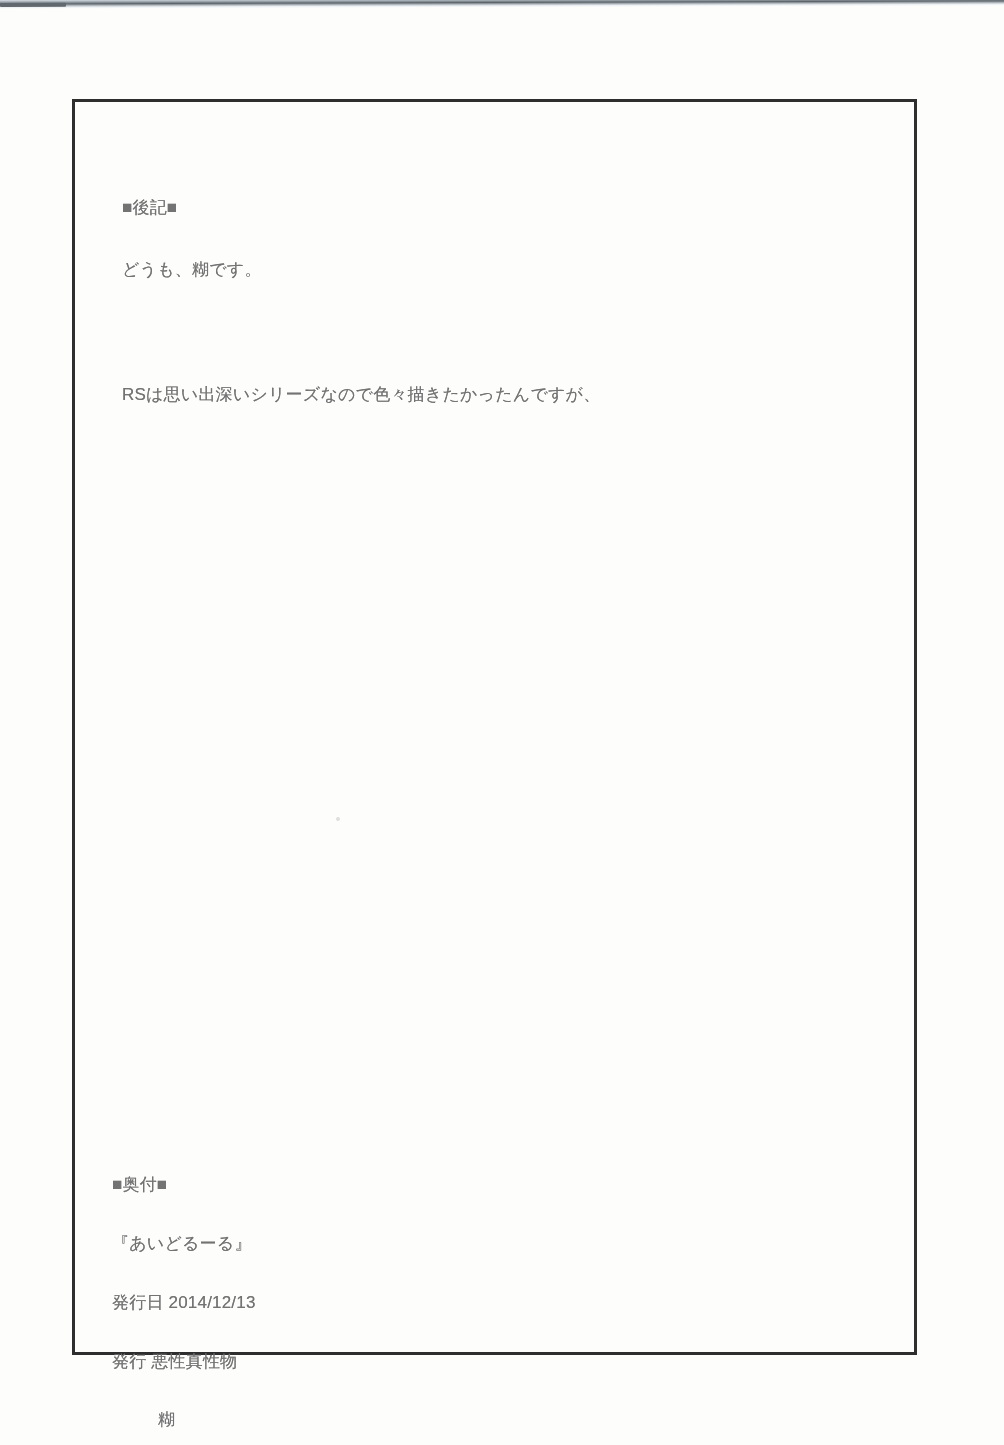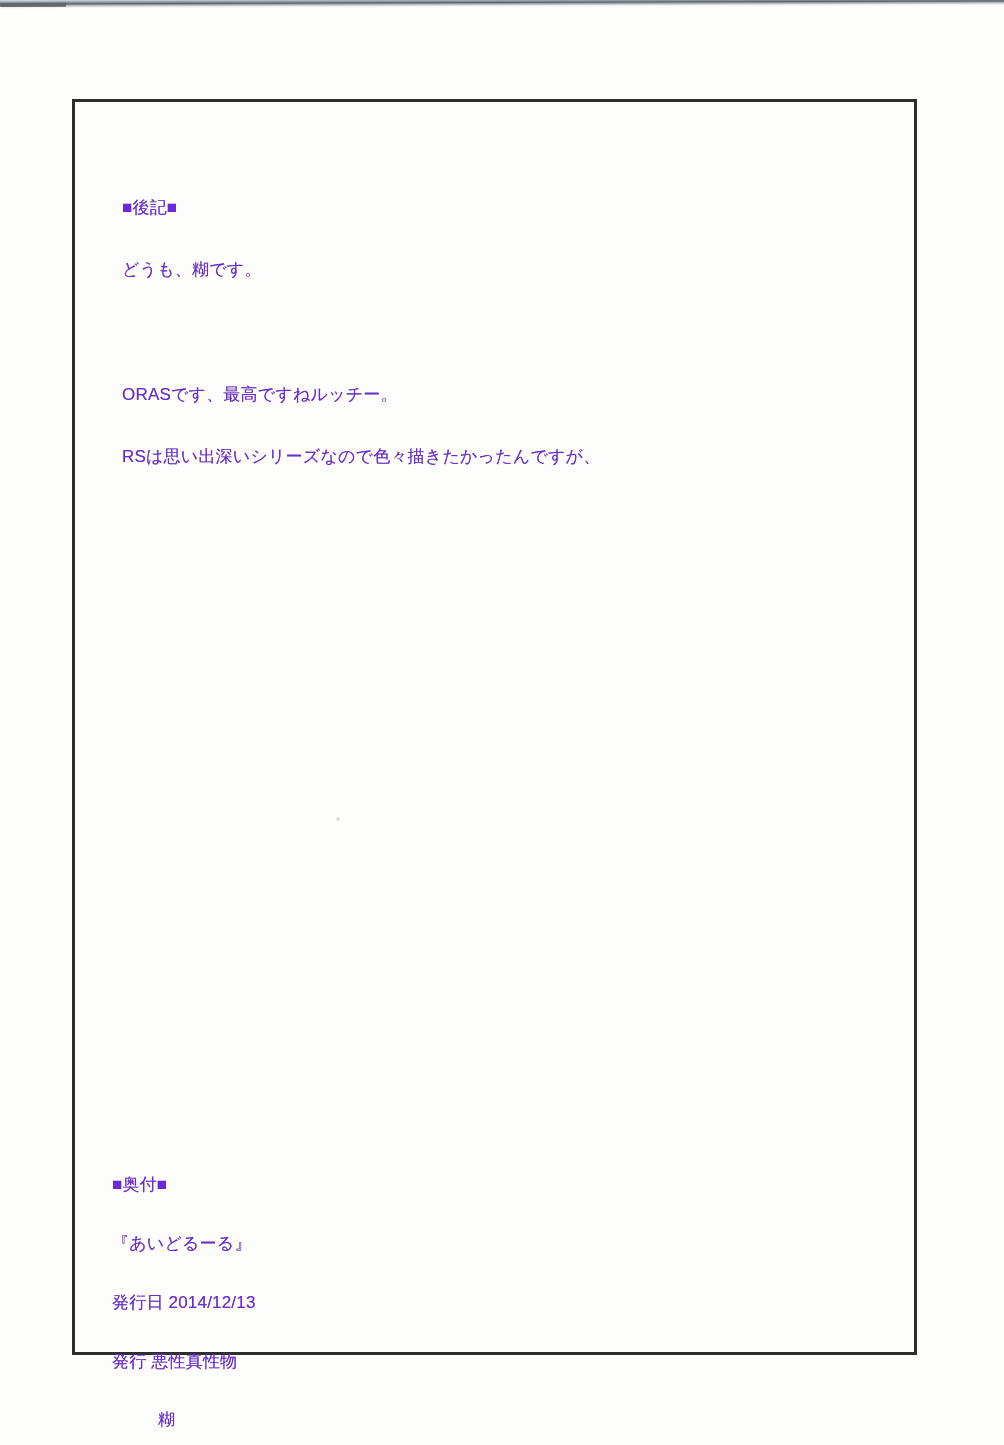--- a/index.html
+++ b/index.html
@@ -47,21 +47,21 @@
     left: 72px;
     top: 99px;
     width: 845px;
     height: 1256px;
     border: 3px solid #2e2e2e;
     box-sizing: border-box;
     background: transparent;
   }
 
   .txt {
-    color: #6d28d9;
+    color: #737373;
     text-shadow: 0 0 0.5px rgba(70,70,70,0.55);
     letter-spacing: 0.2px;
     white-space: pre;
   }
 
   .afterword {
     position: absolute;
     left: 122px;
     top: 156px;
     font-size: 17px;
@@ -103,21 +103,20 @@
   <div class="scan-top-edge">
     <div class="scan-top-edge-left"></div>
   </div>
 
   <div class="page-frame"></div>
 
   <div class="afterword txt">
     <div class="line">■後記■</div>
     <div class="line">どうも、糊です。</div>
     <div class="blank-line"></div>
-    <div class="line">ORASです、最高ですねルッチー。</div>
     <div class="line">RSは思い出深いシリーズなので色々描きたかったんですが、</div>
   </div>
 
   <div class="colophon txt">
     <div class="line">■奥付■</div>
     <div class="line">『あいどるーる』</div>
     <div class="line">発行日 2014/12/13</div>
     <div class="line">発行 悪性真性物</div>
     <div class="line indented">糊</div>
     

